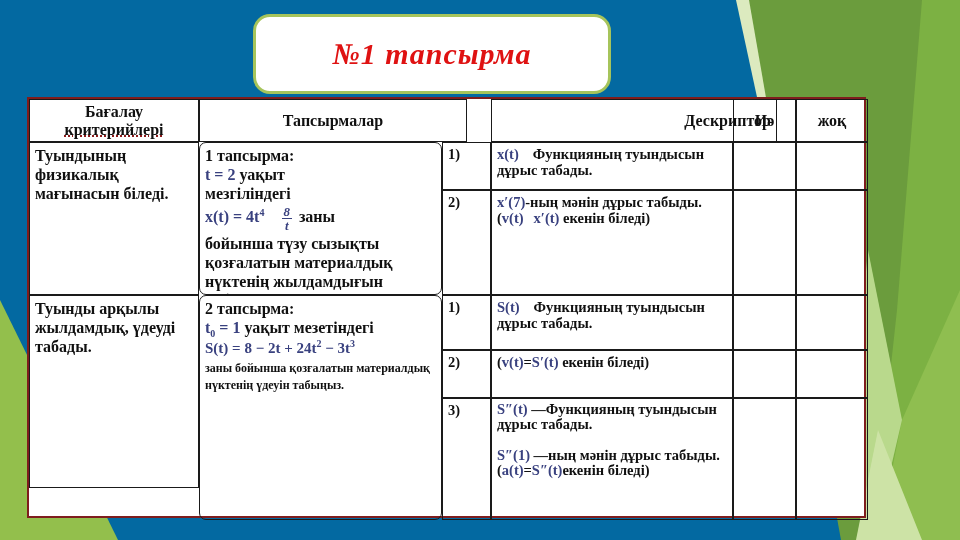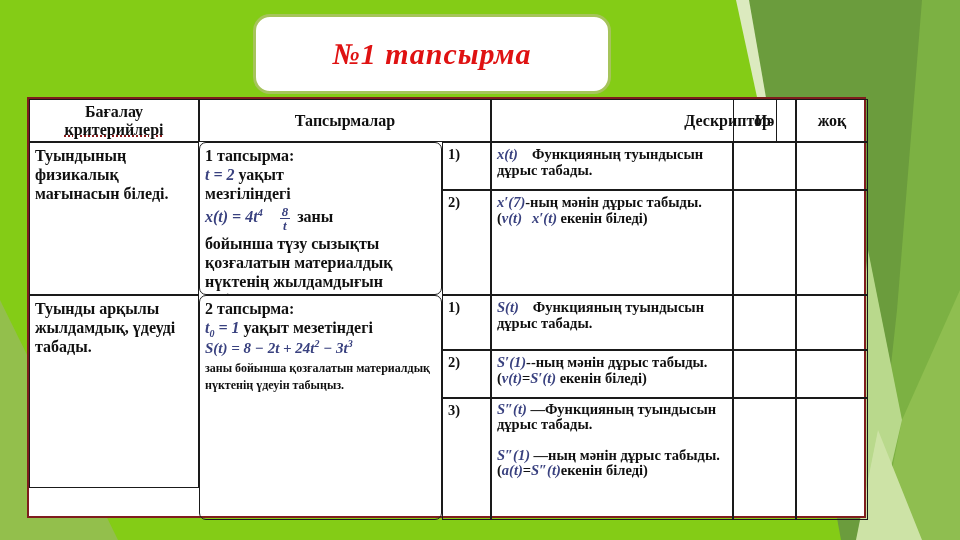--- a/index.html
+++ b/index.html
@@ -1,18 +1,18 @@
 <!DOCTYPE html>
 <html><head>
 <meta charset="utf-8">
 <style>
   html,body{margin:0;padding:0;}
   body{width:960px;height:540px;}
   .slide{
-    position:relative;width:960px;height:540px;background:#84cc16;
+    position:relative;width:960px;height:540px;background:#0369a1;
     overflow:hidden;font-family:"Liberation Serif",serif;
   }
   
   .shape{position:absolute;inset:0;}
   .band-base{clip-path:polygon(877px 0,960px 0,960px 540px,877px 540px);background:#7CB143;}
   .facet-dark{clip-path:polygon(743px 0,922px 0,897px 310px,872px 540px,841px 540px);background:#6B9C3D;}
   .facet-sliver{clip-path:polygon(736px 0,749px 0,803px 310px);background:#DCEABF;}
   .facet-mid-lower{clip-path:polygon(902px 420px,960px 290px,960px 540px,878px 540px);background:#8FBE50;}
   .facet-light-v{clip-path:polygon(868px 250px,902px 420px,874px 540px,849px 450px);background:#B9D98C;}
   .facet-pale-bottom{clip-path:polygon(878px 430px,922px 540px,856px 540px);background:#CDE3A6;}
@@ -32,21 +32,21 @@
     position:absolute;left:27px;top:97px;width:839px;height:421px;
     background:#fff;z-index:2;box-sizing:border-box;border:2px solid #7f1d1d;
   }
   .cell{
     position:absolute;box-sizing:border-box;border:1px solid #1a1a1a;
     color:#101010;font-weight:700;overflow:hidden;padding:3px 5px;
     font-size:16px;line-height:19px;
   }
   .hdr{display:flex;align-items:center;justify-content:center;text-align:center;font-size:16px;line-height:18px;}
   .u-red{text-decoration:underline dotted #8B1A1A;text-decoration-thickness:2px;margin-top:13px;}
-  .m{font-style:italic;color:#39417F;}
+  .m{color:#39417F;}
   .desc{font-size:14.5px;line-height:16px;}
   .numcell{font-size:14.5px;line-height:16px;}
   sup.e{font-size:10px;vertical-align:super;line-height:0;}
   sub.s{font-size:10px;vertical-align:sub;line-height:0;}
   .frac{display:inline-flex;flex-direction:column;align-items:center;vertical-align:middle;
         margin:0 6px 0 16px;line-height:1;}
   .frac .fn{font-size:13px;color:#39417F;font-style:italic;padding:0 3px;}
   .frac .fd{font-size:13px;color:#39417F;font-style:italic;border-top:1.5px solid #39417F;padding:0 3px;}
   .para{margin:0;}
   .gap{display:inline-block;width:14px;}
@@ -70,21 +70,21 @@
   </div>
 
   <div class="tbl">
 
     <div class="cell hdr" style="left:0;top:0;width:170px;height:43px;">
       <div>
         <span>Бағалау</span><br>
         <span class="u-red">критерийлері</span>
       </div>
     </div>
-    <div class="cell hdr" style="left:170px;top:0;width:292px;height:43px;">
+    <div class="cell hdr" style="left:170px;top:0;width:268px;height:43px;">
       <span>Тапсырмалар</span>
     </div>
     <div class="cell hdr" style="left:462px;top:0;width:286px;height:43px;justify-content:flex-end;">
       <span>Дескриптор</span>
     </div>
     <div class="cell hdr" style="left:704px;top:0;width:63px;height:43px;">
       <span>Иә</span>
     </div>
     <div class="cell hdr" style="left:767px;top:0;width:72px;height:43px;">
       <span>жоқ</span>
@@ -150,23 +150,20 @@
       <span>1)</span>
     </div>
     <div class="cell desc" style="left:462px;top:196px;width:242px;height:55px;">
       <span class="m">S(t)</span><span class="gap"></span><span>Функцияның туындысын дұрыс табады.</span>
     </div>
     <div class="cell numcell" style="left:413px;top:251px;width:49px;height:48px;">
       <span>2)</span>
     </div>
     <div class="cell desc" style="left:462px;top:251px;width:242px;height:48px;">
       <div>
-        <span class="m">S′(1)</span><span>--ның мәнін дұрыс табыды.</span>
-      </div>
-      <div>
         <span>(</span><span class="m">v(t)</span><span>=</span><span class="m">S′(t)</span><span> екенін біледі)</span>
       </div>
     </div>
     <div class="cell numcell" style="left:413px;top:299px;width:49px;height:122px;">
       <span>3)</span>
     </div>
     <div class="cell desc" style="left:462px;top:299px;width:242px;height:122px;line-height:15px;">
       <div>
         <span class="m">S″(t)</span><span> —Функцияның туындысын дұрыс табады.</span>
       </div>

